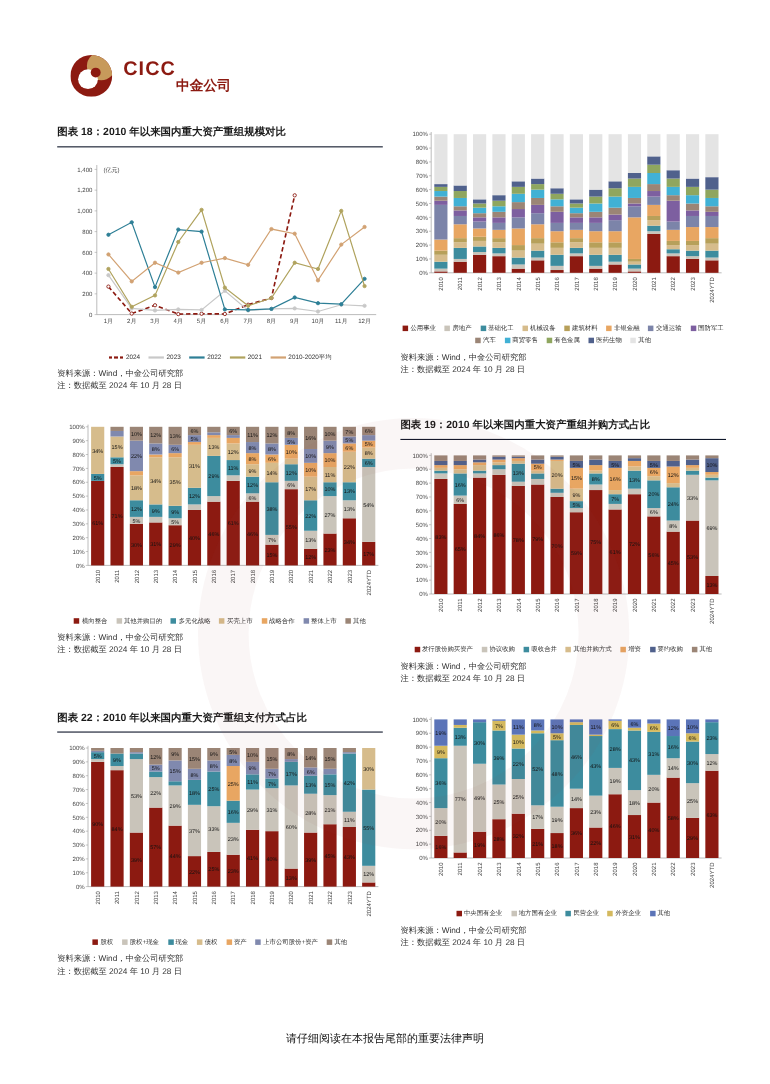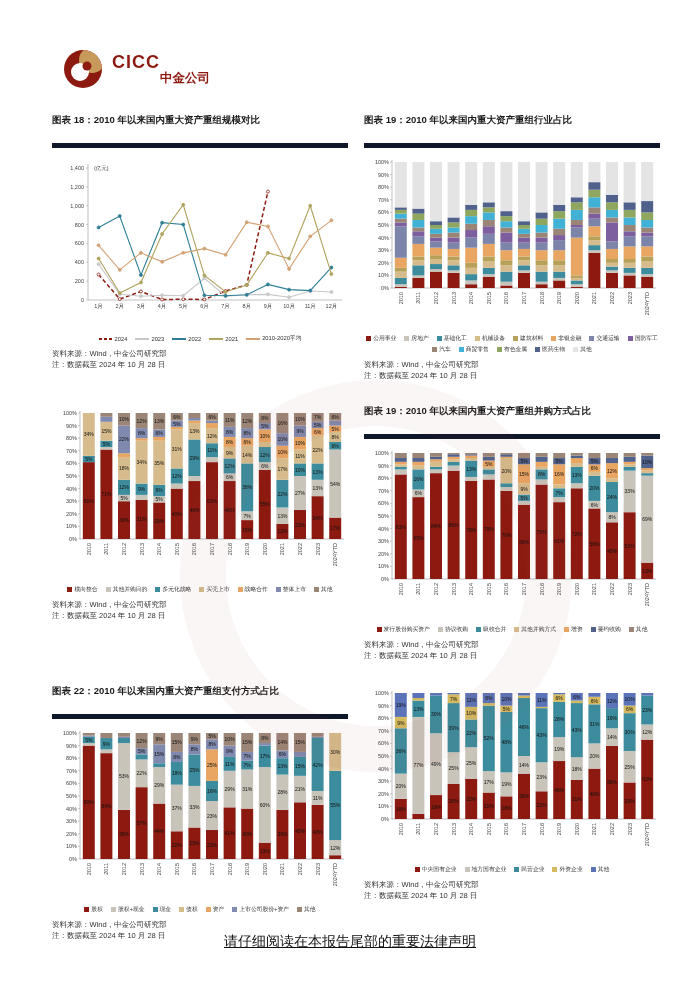--- a/index.html
+++ b/index.html
@@ -8,32 +8,32 @@
   .watermark{position:absolute;left:180px;top:380px;width:300px;height:300px;border-radius:50%;
     border:46px solid rgba(150,80,70,0.05);pointer-events:none;}
   .header{display:flex;align-items:center;gap:10px;padding:50px 0 0 64px;}
   .brand-text{display:flex;flex-direction:column;line-height:1.05;}
   .brand-en{color:#8C1A11;font-weight:bold;font-size:18px;letter-spacing:1px;}
   .brand-cn{color:#8C1A11;font-weight:bold;font-size:12.5px;margin-left:48px;}
   .charts{display:grid;grid-template-columns:1fr 1fr;column-gap:16px;row-gap:24px;
     padding:26px 46px 0 52px;}
   .chart-block{width:100%;}
   .chart-title{margin:0 0 6px 0;font-size:9.5px;font-weight:bold;color:#1a1a1a;
-    border-bottom:5px solid #0f172a;padding-bottom:16px;}
+    border-bottom:1px solid #0f172a;padding-bottom:6px;}
   .chart-canvas{width:296px;height:178px;}
   .chart-canvas svg{display:block;}
   .chart-legend{display:flex;flex-wrap:wrap;justify-content:center;gap:2px 8px;
     margin:2px 0 6px 0;font-size:5.8px;color:#333;}
   .legend-item{display:flex;align-items:center;gap:2px;}
   .swatch-box{width:5px;height:5px;display:inline-block;}
   .swatch-line{width:14px;height:2px;display:inline-block;}
   .chart-source{margin:2px 0 0 0;font-size:7.5px;color:#333;}
   .chart-note{margin:1px 0 0 0;font-size:7.5px;color:#333;}
   .footer{position:absolute;left:0;right:0;bottom:34px;text-align:center;}
-  .disclaimer{font-size:14px;color:#111;text-decoration:underline;}
+  .disclaimer{font-size:10px;color:#111;}
   .pageno{font-size:9px;color:#111;margin-top:6px;}
   text{font-family:"Liberation Sans", sans-serif;}
 </style>
 </head>
 <body>
 
 <div class="page">
   <div class="watermark"></div>
 
   <div class="header">
@@ -175,21 +175,20 @@
           <span class="legend-item">
             <span class="swatch-line" style="background: rgb(210, 162, 115);"></span>
             <span>2010-2020平均</span>
           </span>
         </div>
       <p class="chart-source">资料来源：Wind，中金公司研究部</p>
       <p class="chart-note">注：数据截至 2024 年 10 月 28 日</p>
     </section>
 
     <section class="chart-block">
-      <h3 class="chart-title">图表 19：2010 年以来国内重大资产重组行业占比</h3>
       <div class="chart-canvas">
           <svg viewBox="0 0 296 178" width="296" height="178">
             <text x="25" y="136" font-size="5.5" text-anchor="end" fill="#444">0%</text>
             <line x1="26" y1="134" x2="28" y2="134" stroke="#999" stroke-width="0.5"></line>
             <text x="25" y="123.4" font-size="5.5" text-anchor="end" fill="#444">10%</text>
             <line x1="26" y1="121.4" x2="28" y2="121.4" stroke="#999" stroke-width="0.5"></line>
             <text x="25" y="110.8" font-size="5.5" text-anchor="end" fill="#444">20%</text>
             <line x1="26" y1="108.8" x2="28" y2="108.8" stroke="#999" stroke-width="0.5"></line>
             <text x="25" y="98.2" font-size="5.5" text-anchor="end" fill="#444">30%</text>
             <line x1="26" y1="96.2" x2="28" y2="96.2" stroke="#999" stroke-width="0.5"></line>

